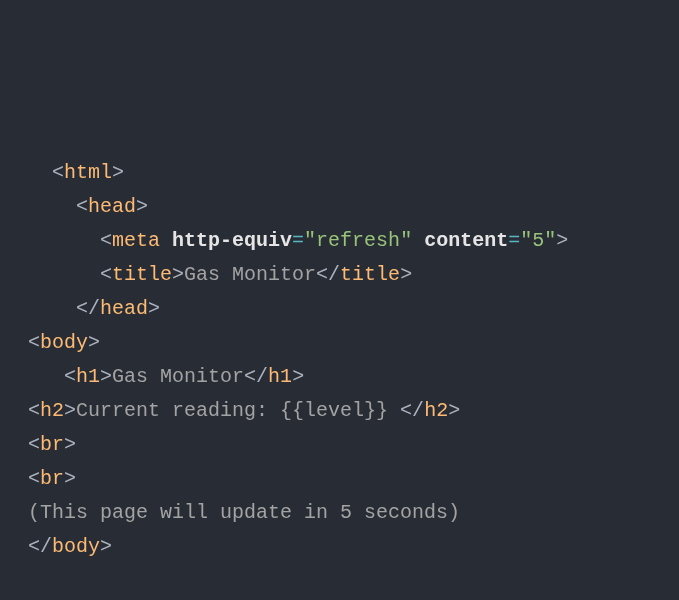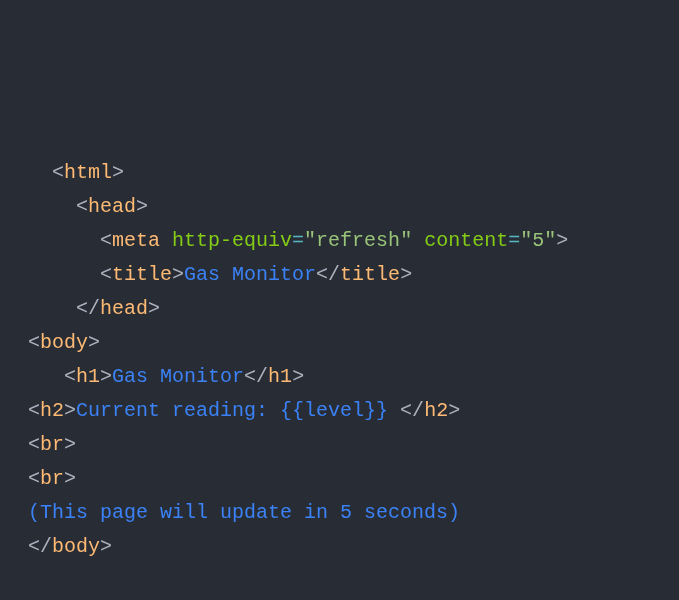--- a/index.html
+++ b/index.html
@@ -14,24 +14,24 @@
       line-height: 1.7;
       color: #abb2bf;
       padding: 20px 28px;
       width: 679px;
       height: 600px;
       overflow: hidden;
       white-space: pre;
     }
     .bracket { color: #abb2bf; }
     .tag { color: #fdba74; }
-    .attr { color: #84cc16; }
+    .attr { color: #e5e5e5; font-weight: bold; }
     .equals { color: #56b6c2; }
     .string { color: #98c379; }
-    .text { color: #3b82f6; }
+    .text { color: #a3a3a3; }
   </style>
 </head>
 <body>
 
 
 
 <div><div>  <span class="bracket">&lt;</span><span class="tag">html</span><span class="bracket">&gt;</span></div><div>    <span class="bracket">&lt;</span><span class="tag">head</span><span class="bracket">&gt;</span></div><div>      <span class="bracket">&lt;</span><span class="tag">meta</span><span> </span><span class="attr">http-equiv</span><span class="equals">=</span><span class="string">"refresh"</span><span> </span><span class="attr">content</span><span class="equals">=</span><span class="string">"5"</span><span class="bracket">&gt;</span></div><div>      <span class="bracket">&lt;</span><span class="tag">title</span><span class="bracket">&gt;</span><span class="text">Gas Monitor</span><span class="bracket">&lt;/</span><span class="tag">title</span><span class="bracket">&gt;</span></div><div>    <span class="bracket">&lt;/</span><span class="tag">head</span><span class="bracket">&gt;</span></div><div><span class="bracket">&lt;</span><span class="tag">body</span><span class="bracket">&gt;</span></div><div>   <span class="bracket">&lt;</span><span class="tag">h1</span><span class="bracket">&gt;</span><span class="text">Gas Monitor</span><span class="bracket">&lt;/</span><span class="tag">h1</span><span class="bracket">&gt;</span></div><div><span class="bracket">&lt;</span><span class="tag">h2</span><span class="bracket">&gt;</span><span class="text">Current reading: {{level}} </span><span class="bracket">&lt;/</span><span class="tag">h2</span><span class="bracket">&gt;</span></div><div><span class="bracket">&lt;</span><span class="tag">br</span><span class="bracket">&gt;</span></div><div><span class="bracket">&lt;</span><span class="tag">br</span><span class="bracket">&gt;</span></div><div><span class="text">(This page will update in 5 seconds)</span></div><div><span class="bracket">&lt;/</span><span class="tag">body</span><span class="bracket">&gt;</span></div><div> </div><div></div></div>
 
 
 

